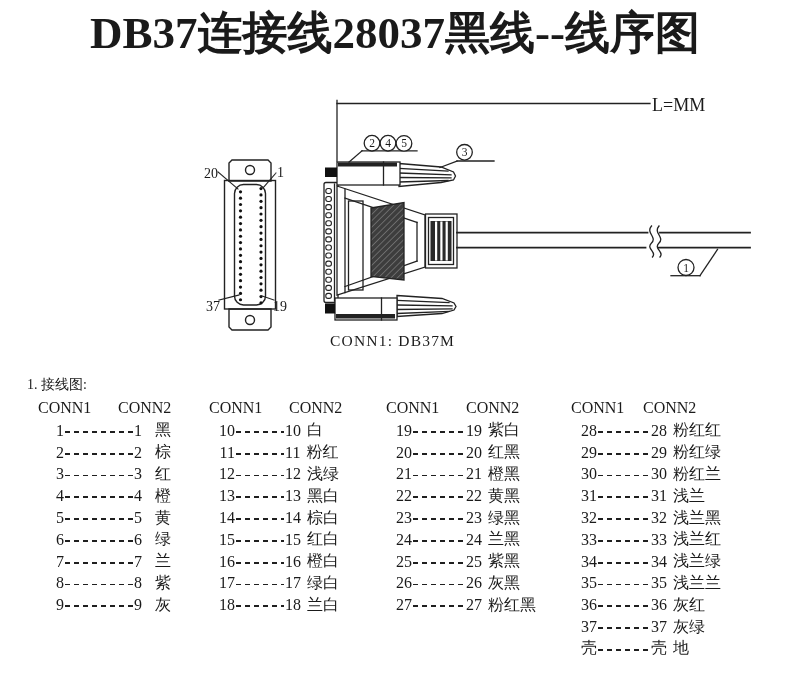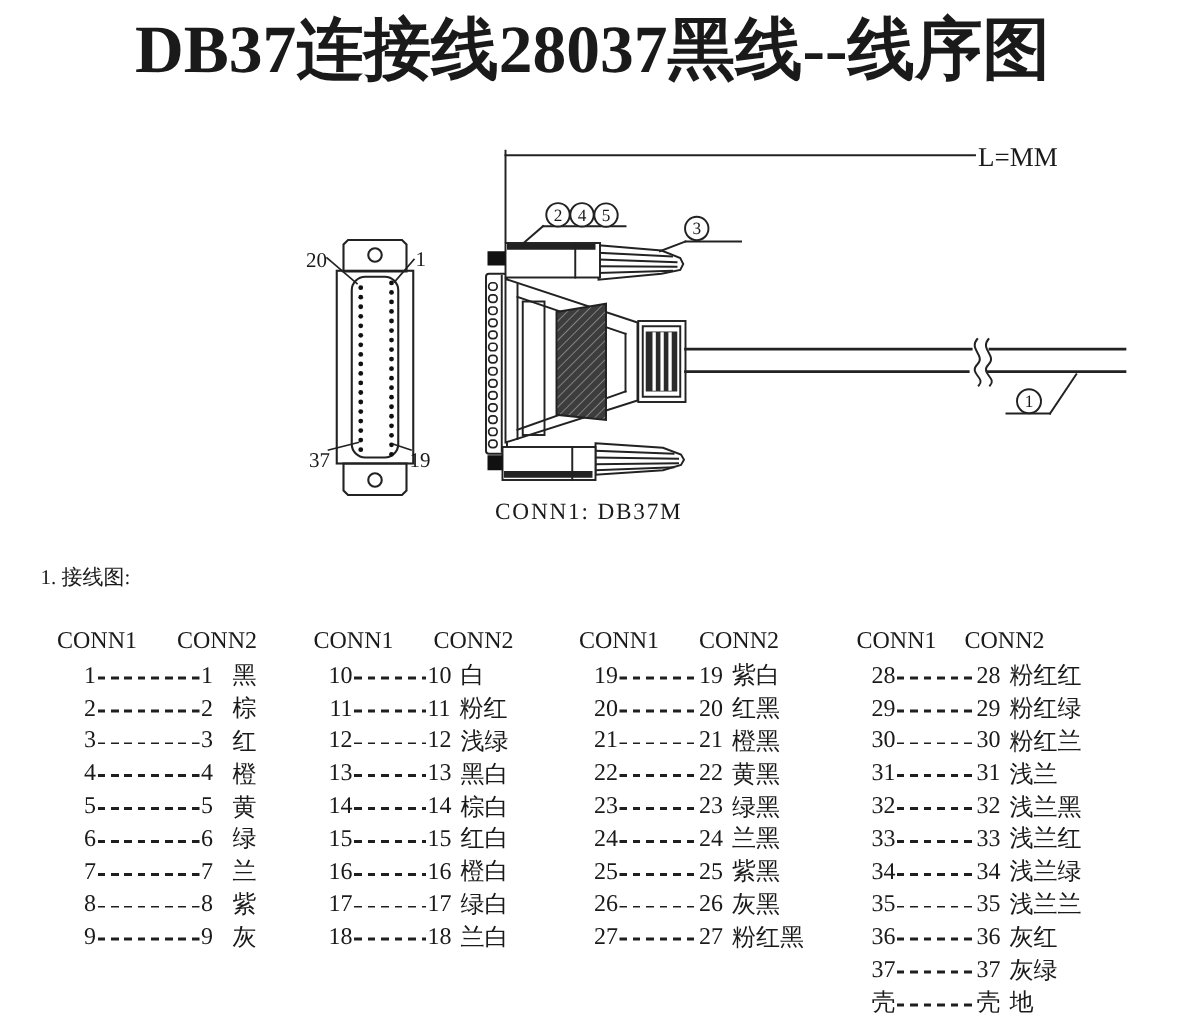--- a/index.html
+++ b/index.html
@@ -8,21 +8,21 @@
     color:#1a1a1a;font-family:"Liberation Serif","DejaVu Serif",serif;
     overflow:hidden;
   }
   .title{
     position:absolute;top:3px;left:0;width:790px;text-align:center;
     font-size:45px;font-weight:bold;white-space:nowrap;letter-spacing:0;
   }
   svg.diagram{position:absolute;left:0;top:0;}
   .wiring-label{position:absolute;left:27px;top:376px;font-size:14px;}
   .wcol{position:absolute;top:399px;width:228px;font-size:16px;}
-  .wcol .heads{position:relative;height:21px;margin-top:20px;}
+  .wcol .heads{position:relative;height:21px;}
   .wcol .h1{position:absolute;left:8px;}
   .wcol .h2{position:absolute;left:88px;}
   .wcol.c3 .h2{left:80px;}
   .wrow{height:21.8px;display:flex;align-items:center;}
   .p1{display:inline-block;width:34px;text-align:right;flex:none;}
   .dash{display:inline-block;height:1.7px;flex:none;margin:2px 1px 0 1px;
     background:repeating-linear-gradient(90deg,#1f1f1f 0 5px,transparent 5px 9px);}
   .c0 .dash{width:68px;} .c1 .dash{width:48px;} .c2 .dash{width:52px;} .c3 .dash{width:52px;}
   .p2{display:inline-block;min-width:15px;flex:none;}
   .cname{margin-left:6px;white-space:nowrap;}

